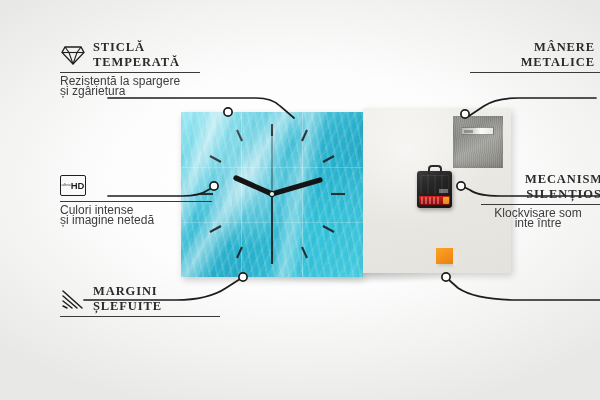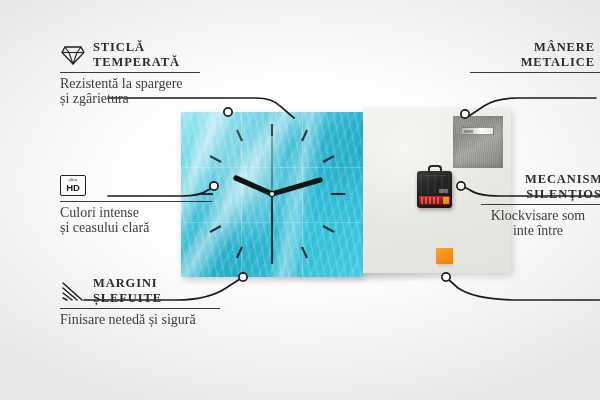--- a/index.html
+++ b/index.html
@@ -234,44 +234,44 @@
     white-space: pre-line;
   }
 
   .feat-rule {
     height: 1px;
     background: #3a3a3a;
     margin: 3px 0 3px 0;
   }
 
   .feat-sub {
-    font-family: Liberation Serif, serif;
-    font-size: 14px;
-    line-height: 15px;
+    font-family: Liberation Sans, sans-serif;
+    font-size: 12px;
+    line-height: 10px;
     color: #3d3d3d;
     white-space: pre-line;
   }
 
   .feat-icon {
     width: 26px; height: 26px;
     flex: 0 0 26px;
     display: flex;
     align-items: center;
     justify-content: center;
     color: #1f1f1f;
   }
   .feat-icon svg { display: block; }
 
   
   .hd-badge {
     width: 26px; height: 21px;
     border: 1.3px solid #1f1f1f;
     border-radius: 2px;
     display: flex;
-    flex-direction: column;
+    flex-direction: row;
     align-items: center;
     justify-content: center;
     line-height: 1;
   }
   .hd-badge .u {
     font-family: "Liberation Sans", sans-serif;
     font-size: 4.2px;
     letter-spacing: 0.2px;
     color: #1f1f1f;
   }
@@ -279,21 +279,21 @@
     font-family: "Liberation Sans", sans-serif;
     font-size: 9.5px;
     font-weight: bold;
     color: #1f1f1f;
     margin-top: 0.5px;
   }
 
   
   #feat-glass    { left: 12px;  top: 40px;  }
   #feat-print    { left: 12px;  top: 172px; }
-  #feat-edges    { left: 12px;  top: 276px; }
+  #feat-edges    { left: 12px;  top: 284px; }
   
   #feat-handles  { left: 384px; top: 40px;  }
   #feat-movement { left: 392px; top: 172px; text-align: center; }
   #feat-spacer   { left: 392px; top: 276px; }
 
   #feat-glass   .feat-rule { width: 140px; }
   #feat-print   .feat-rule { width: 152px; }
   #feat-edges   .feat-rule { width: 160px; }
   #feat-handles .feat-rule { width: 158px; margin-left: auto; }
   #feat-movement .feat-rule { width: 155px; margin-left: auto; }
@@ -412,40 +412,39 @@
     <div class="feat-head">
       <span class="feat-icon">
         <span class="hd-badge">
           <span class="u">ultra</span>
           <span class="hd">HD</span>
         </span>
       </span>
     </div>
     <div class="feat-rule"></div>
     <div class="feat-sub">Culori intense
-și ceasului clară</div>
+și imagine netedă</div>
   </div>
 
   <div class="feature left" id="feat-edges">
     <div class="feat-head">
       <span class="feat-icon">
         <svg width="24" height="22" viewBox="0 0 24 22">
           <g stroke="#1f1f1f" stroke-width="1.5" stroke-linecap="round">
             <line x1="2" y1="3" x2="21" y2="20"></line>
             <line x1="2" y1="8" x2="16" y2="20"></line>
             <line x1="2" y1="13" x2="11" y2="20"></line>
             <line x1="2" y1="18" x2="6" y2="20"></line>
           </g>
         </svg>
       </span>
       <span class="feat-title">MARGINI
 ȘLEFUITE</span>
     </div>
     <div class="feat-rule"></div>
-    <div class="feat-sub">Finisare netedă și sigură</div>
   </div>
 
   <div class="feature right" id="feat-handles">
     <div class="feat-head">
       <span class="feat-title">MÂNERE
 METALICE</span>
       <span class="feat-icon">
         <svg width="25" height="24" viewBox="0 0 25 24">
           <path d="M12.5 1 L18 6" stroke="#1f1f1f" stroke-width="1.1" fill="none"></path>
           <path d="M12.5 1 L7 6" stroke="#1f1f1f" stroke-width="1.1" fill="none"></path>

